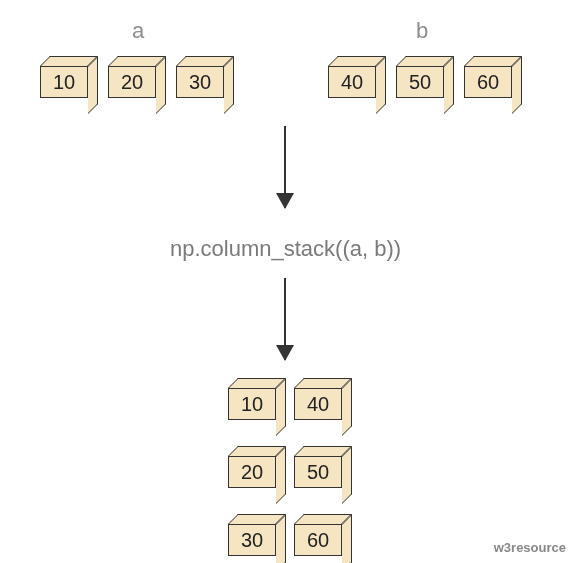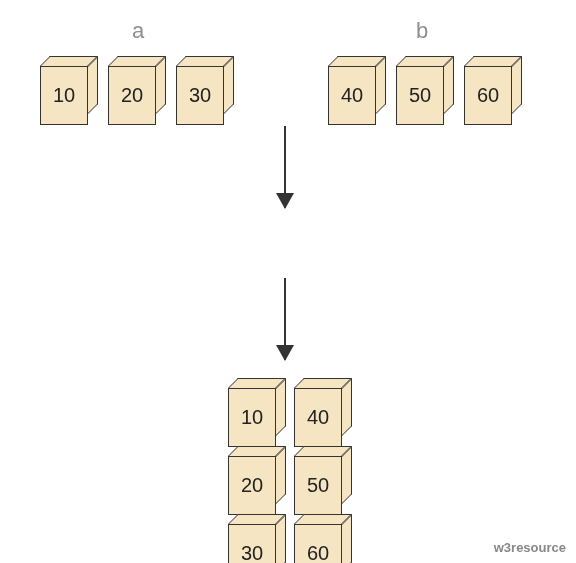--- a/index.html
+++ b/index.html
@@ -48,21 +48,21 @@
   .cube + .cube { margin-left: 10px; }  
   .grid-row + .grid-row { margin-top: 10px; } 
   .grid-row .cube + .cube { margin-left: 8px; }
 
   .face {
     position: absolute;
     background: #f5e5c3;
     border: 1.5px solid #333;
   }
   .front {
-    width: 48px; height: 59px;
+    width: 48px; height: 32px;
     left: 0; top: 10px;
     display: flex; align-items: center; justify-content: center;
     font-size: 20px; color: #222;
   }
   .top {
     width: 48px; height: 10px;
     left: 0; top: 0;
     transform: skewX(-45deg);
     transform-origin: bottom left;
     border-bottom: none;
@@ -130,20 +130,21 @@
   </div>
   <div class="cube">
     <div class="face top"></div>
         <div class="face side"></div>
     <div class="face front">60</div>
   </div>
 </div>
 
 <div class="arrow" style="left:284px; top:126px; height:82px;"></div>
 
+<div class="operation" style="left:170px; top:236px;">np.column_stack((a, b))</div>
 
 <div class="arrow" style="left:284px; top:278px; height:82px;"></div>
 
 <div class="cube-grid" style="left:228px; top:378px;">
   <div class="grid-row">
     <div class="cube">
       <div class="face top"></div>
           <div class="face side"></div>
       <div class="face front">10</div>
     </div>

